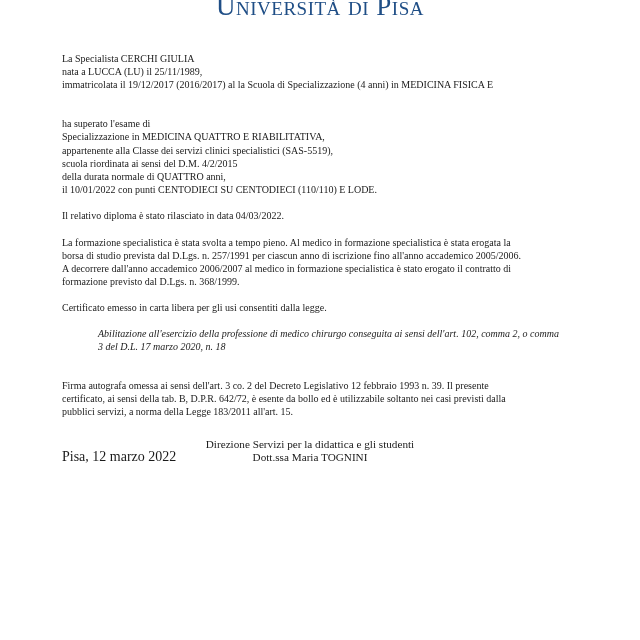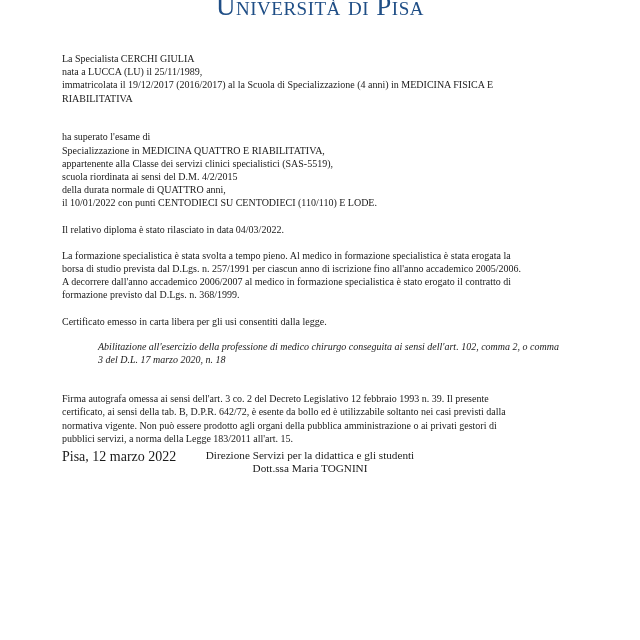--- a/index.html
+++ b/index.html
@@ -36,21 +36,21 @@
       font-size: 10px;
       line-height: 13.2px;
     }
     .block { margin: 0; }
     .line { display: block; white-space: nowrap; }
     .gap-lg { height: 13px; }
     .gap-md { height: 12.5px; }
     .italic { font-style: italic; margin-left: 36px; }
     .signature {
       position: absolute;
-      top: 449px;
+      top: 438px;
       left: 160px;
       width: 300px;
       text-align: center;
       font-size: 11.2px;
       line-height: 13.2px;
     }
     .place-date {
       position: absolute;
       top: 450px;
       left: 62px;
@@ -63,21 +63,20 @@
 
 <div class="header">
   <span>Università di Pisa</span>
 </div>
 
 <div class="content">
   <div class="block">
     <span class="line">La Specialista CERCHI GIULIA</span>
     <span class="line">nata a LUCCA (LU) il 25/11/1989,</span>
     <span class="line">immatricolata il 19/12/2017 (2016/2017) al la Scuola di Specializzazione (4 anni) in MEDICINA FISICA E</span>
-    <span class="line">RIABILITATIVA</span>
   </div>
   <div class="gap-lg"></div>
   <div class="gap-md"></div>
   <div class="block">
     <span class="line">ha superato l'esame di</span>
     <span class="line">Specializzazione in MEDICINA QUATTRO E RIABILITATIVA,</span>
     <span class="line">appartenente alla Classe dei servizi clinici specialistici (SAS-5519),</span>
     <span class="line">scuola riordinata ai sensi del D.M. 4/2/2015</span>
     <span class="line">della durata normale di QUATTRO anni,</span>
     <span class="line">il 10/01/2022 con punti CENTODIECI SU CENTODIECI (110/110) E LODE.</span>
@@ -100,21 +99,20 @@
   <div class="gap-md"></div>
   <div class="block italic">
     <span class="line">Abilitazione all'esercizio della professione di medico chirurgo conseguita ai sensi dell'art. 102, comma 2, o comma</span>
     <span class="line">3 del D.L. 17 marzo 2020, n. 18</span>
   </div>
   <div class="gap-lg"></div>
   <div class="gap-md"></div>
   <div class="block">
     <span class="line">Firma autografa omessa ai sensi dell'art. 3 co. 2 del Decreto Legislativo 12 febbraio 1993 n. 39. Il presente</span>
     <span class="line">certificato, ai sensi della tab. B, D.P.R. 642/72, è esente da bollo ed è utilizzabile soltanto nei casi previsti dalla</span>
-    <span class="line">normativa vigente. Non può essere prodotto agli organi della pubblica amministrazione o ai privati gestori di</span>
     <span class="line">pubblici servizi, a norma della Legge 183/2011 all'art. 15.</span>
   </div>
 </div>
 
 <div class="place-date">
   <span>Pisa, 12 marzo 2022</span>
 </div>
 
 <div class="signature">
   <span class="line">Direzione Servizi per la didattica e gli studenti</span>

